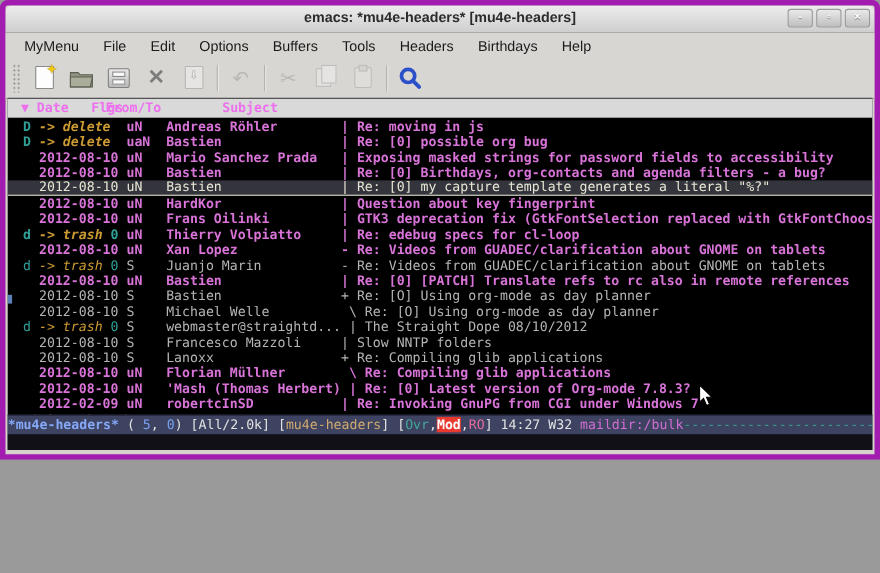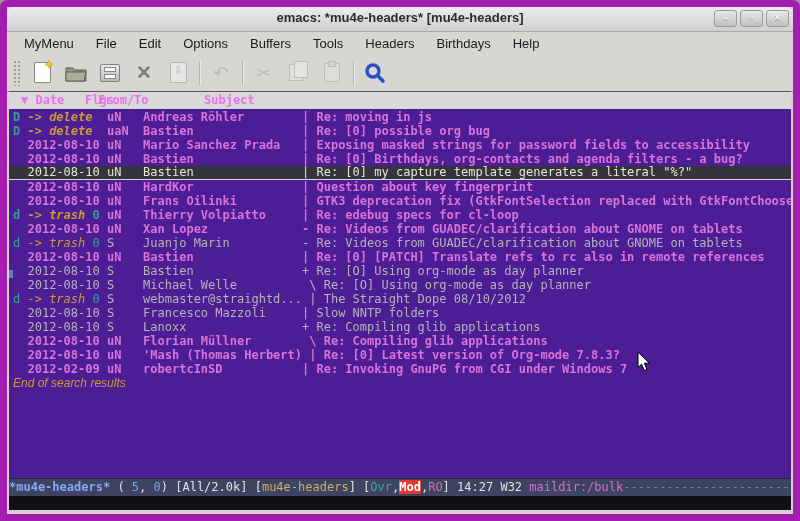--- a/index.html
+++ b/index.html
@@ -1,17 +1,17 @@
 <!DOCTYPE html>
 <html><head>
 <meta charset="utf-8">
 <style>
   html,body{margin:0;padding:0;background:#9a9a9a;}
-  .window{position:relative;width:800px;height:521px;background:#d6d2ce;
-    border:7px solid #a21caf;box-sizing:border-box;border-radius:7px 7px 0 0;
+  .window{position:relative;width:800px;height:418px;background:#d6d2ce;
+    border:5px solid #a21caf;box-sizing:border-box;border-radius:7px 7px 0 0;
     font-family:"Liberation Sans",sans-serif;overflow:hidden;}
   
   .titlebar{position:relative;height:24px;
     background:linear-gradient(#ececec,#cfcfcf);
     border-bottom:1px solid #aaa;border-radius:6px 6px 0 0;}
   .title-text{position:absolute;left:0;right:0;top:3px;text-align:center;
     font-size:13px;font-weight:bold;color:#2b2b2b;}
   .win-controls{position:absolute;right:4px;top:3px;display:flex;gap:3px;}
   .win-btn{width:21px;height:15px;border:1px solid #9a9a9a;border-radius:3px;
     background:linear-gradient(#e9e9e9,#bfbfbf);color:#fff;font-size:10px;
@@ -46,31 +46,31 @@
   .icon-copy{width:12px;height:15px;background:#f2f2f2;border:1px solid #999;
     position:relative;margin-left:-4px;}
   .icon-copy:after{content:"";position:absolute;left:4px;top:-4px;width:12px;
     height:15px;background:#fafafa;border:1px solid #999;}
   .icon-clip{width:14px;height:17px;background:#e8e8e8;border:1px solid #999;
     border-radius:2px;position:relative;}
   .icon-clip:after{content:"";position:absolute;left:3px;top:-3px;width:6px;
     height:4px;background:#cfcfcf;border:1px solid #999;}
   
   .text-frame{position:absolute;left:2px;right:2px;top:84px;bottom:4px;
-    background:#4c1d95;}
+    background:#000000;}
   .header-line{position:relative;height:17px;background:#d9d9d9;
     border-top:1px solid #555;
     font-family:"DejaVu Sans Mono",monospace;font-size:12px;font-weight:bold;
     color:#ee6fee;}
   .header-line span{position:absolute;top:1px;}
   .h-date{left:12px;} .h-flags{left:76px;} .h-from{left:89px;} .h-subject{left:195px;}
   .buffer{position:absolute;left:0;right:0;top:17px;bottom:31px;
     overflow:hidden;padding-top:2px;
     font-family:"DejaVu Sans Mono",monospace;font-size:12px;line-height:14px;}
-  .row{height:14px;white-space:pre;padding-left:4px;box-sizing:border-box;}
+  .row{height:14px;white-space:pre;padding-left:14px;box-sizing:border-box;}
   .row.unread{color:#d873d8;font-weight:bold;}
   .row.read{color:#b5b5b5;}
   .row.current{color:#e6e6d4;background:#34343d;border-bottom:1px solid #d8d8c6;
     line-height:13px;}
   .f-mark{color:#2fa198;}
   .f-act{color:#cc9a33;font-style:italic;}
   .eob{color:#cc9a33;font-style:italic;white-space:pre;padding-left:4px;
     font-family:Liberation Sans, sans-serif;font-size:12px;line-height:14px;}
   .fringe-mark{position:absolute;left:0;top:162px;width:4px;height:8px;
     background:#5b82b8;}

